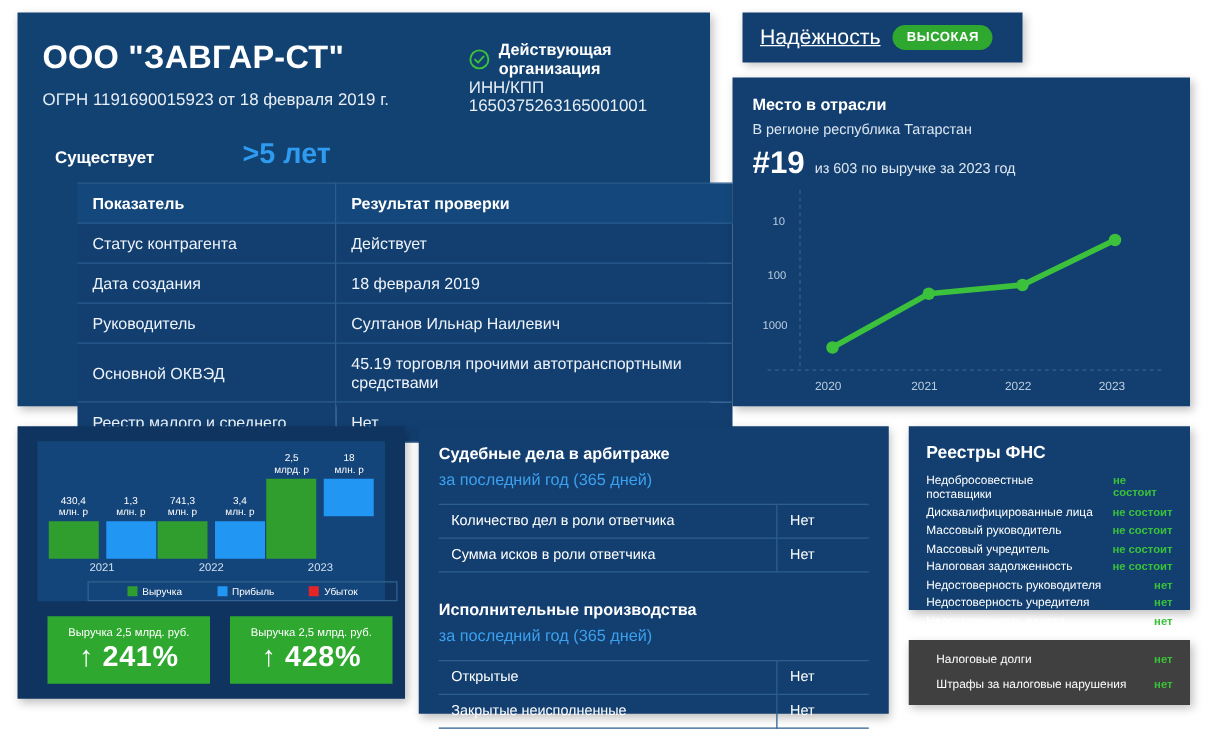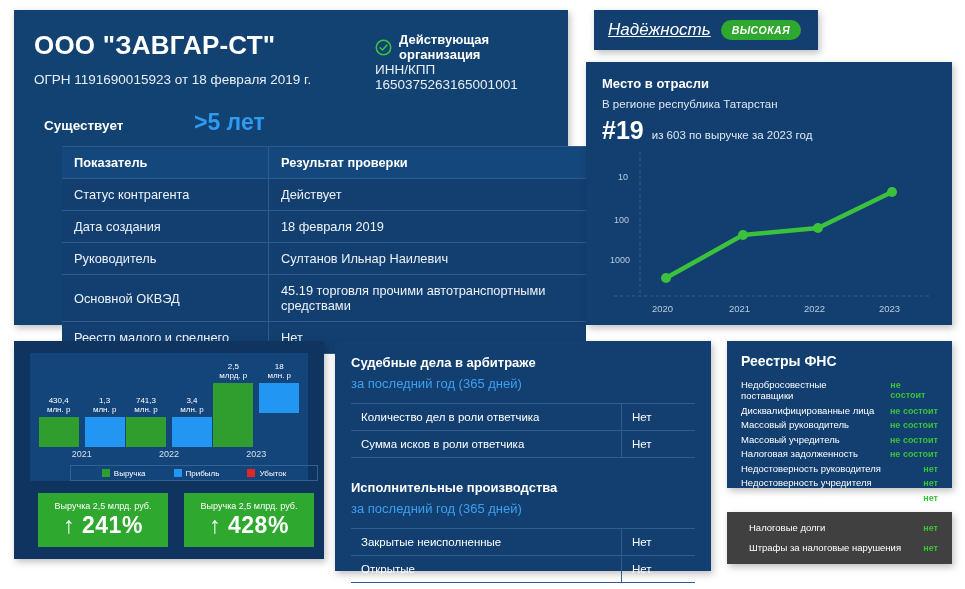--- a/index.html
+++ b/index.html
@@ -71,21 +71,20 @@
   #checks-table td { font-weight: normal; color: #eef3f9; }
   #checks-table .col-k { width: 182px; border-right: 1px solid #2b5c8e; }
   #checks-table tr { background: #123f70; }
 
   
   #reliability-card {
     left: 594px; top: 10px; width: 224px; height: 40px;
     background: #123f70;
     display: flex; align-items: center; gap: 10px;
     padding-left: 14px;
-    font-style: italic;
   }
   #reliability-title {
     font-size: 17px; color: #ffffff; text-decoration: underline;
   }
   #reliability-badge {
     background: #2fa82f; color: #ffffff;
     font-size: 10.5px; font-weight: bold; letter-spacing: .4px;
     border-radius: 11px; padding: 4px 11px 4px 11px;
   }
 
@@ -383,25 +382,25 @@
       </tbody>
     </table>
 
     <div class="sec-head" id="legal-sec2">
       <span class="sec-title">Исполнительные производства</span>
       <span class="sec-sub">за последний год (365 дней)</span>
     </div>
     <table class="kv-table">
       <tbody>
         <tr>
+          <td class="kv-k">Открытые</td>
+          <td class="kv-v">Нет</td>
+        </tr>
+        <tr>
           <td class="kv-k">Закрытые неисполненные</td>
-          <td class="kv-v">Нет</td>
-        </tr>
-        <tr>
-          <td class="kv-k">Открытые</td>
           <td class="kv-v">Нет</td>
         </tr>
       </tbody>
     </table>
   </div>
 
   <div class="card" id="fns-card">
     <div id="fns-title">Реестры ФНС</div>
     <div class="fns-row">
       <span class="fns-k">Недобросовестные поставщики</span>

